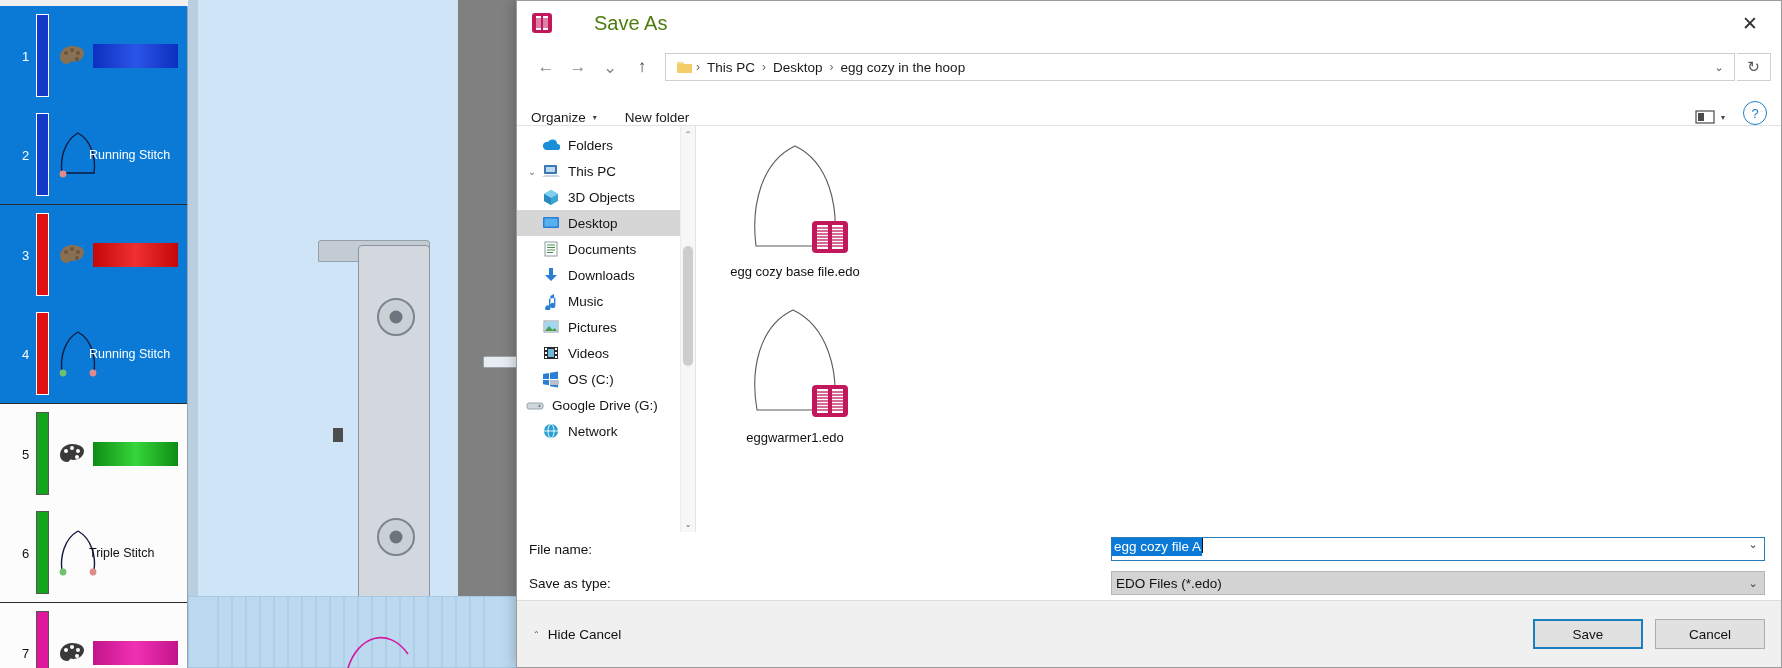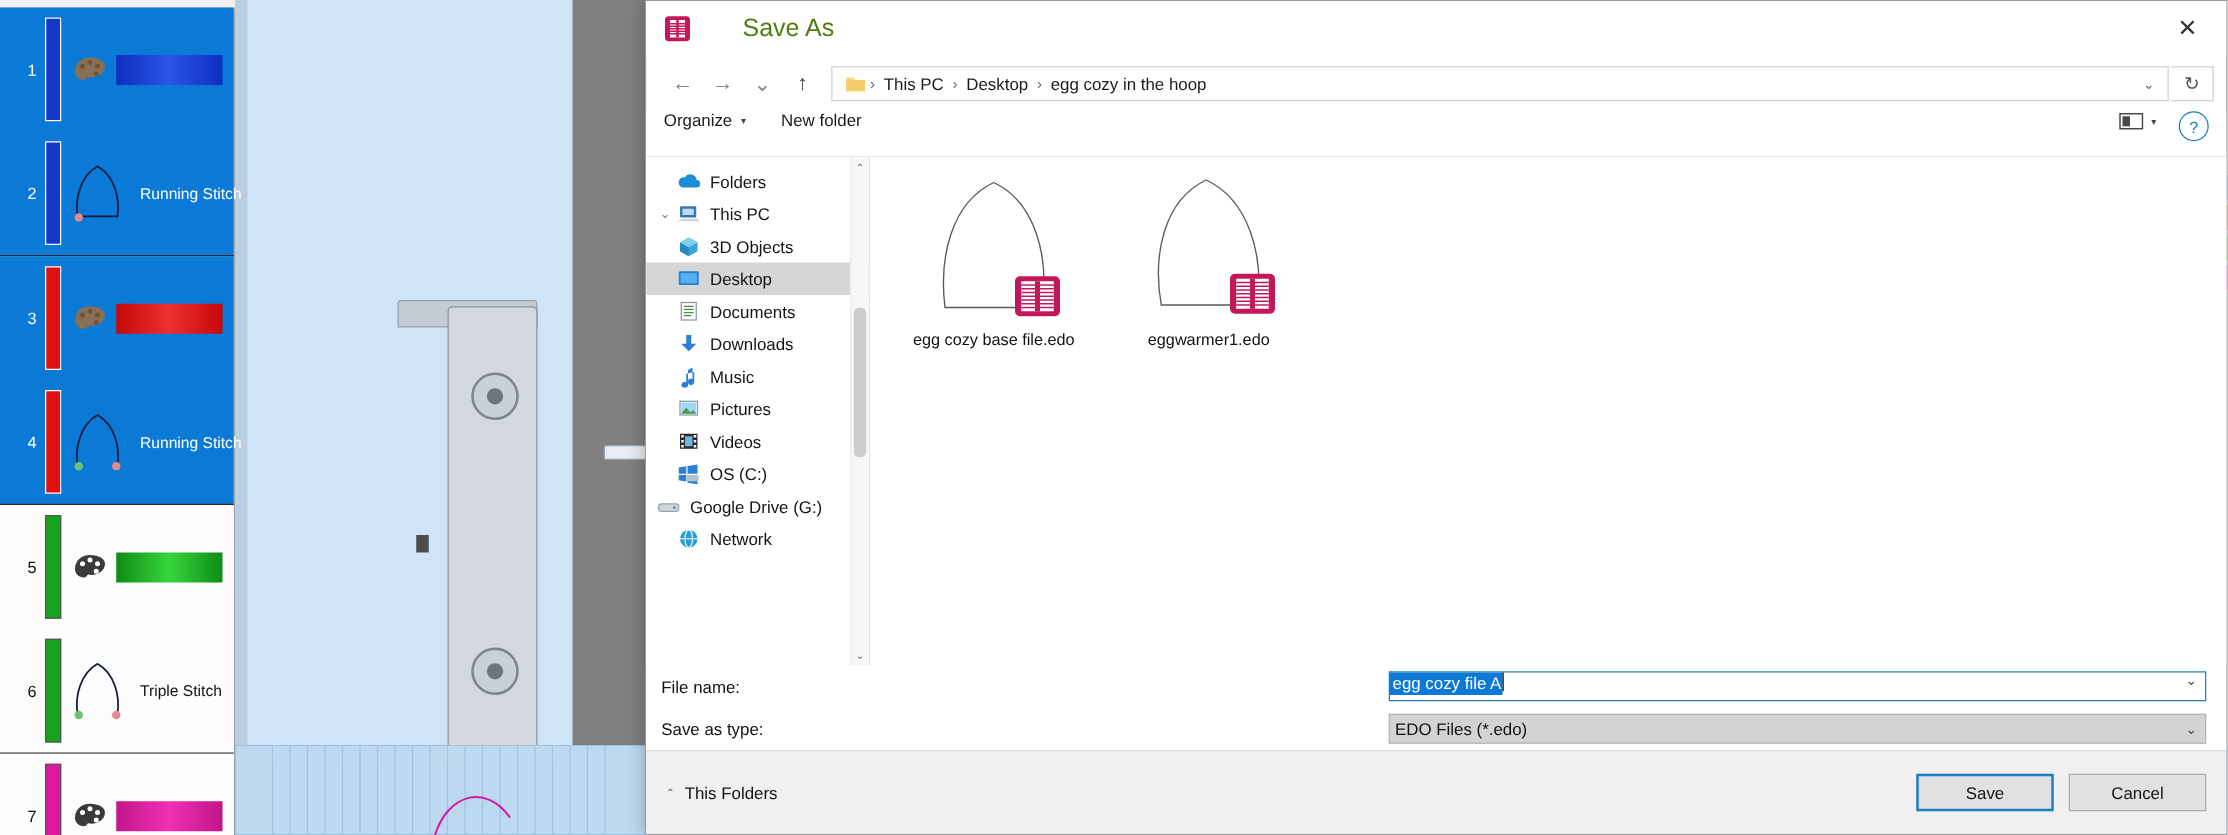--- a/index.html
+++ b/index.html
@@ -24,21 +24,21 @@
   .stitch-group.sel { background:#0a7ad6; }
   .stitch-group.unsel { background:#fcfcfc; }
   .stitch-row { position:relative; height:99px; box-sizing:border-box; }
   .row-num { position:absolute; left:22px; top:50%; transform:translateY(-50%); font-size:13px; color:#111; }
   .stitch-group.sel .row-num { color:#ffffff; }
   .color-bar { position:absolute; left:36px; top:8px; width:13px; height:83px; border:1px solid #ffffff; box-sizing:border-box; }
   .stitch-group.unsel .color-bar { border:1px solid #555; }
   .palette-icon { position:absolute; left:58px; top:50%; transform:translateY(-50%); width:28px; height:24px; }
   .swatch { position:absolute; left:93px; top:50%; transform:translateY(-50%); width:85px; height:24px; }
   .shape-icon { position:absolute; left:56px; top:50%; transform:translateY(-50%); width:44px; height:52px; }
-  .stitch-label { position:absolute; left:112px; top:50%; transform:translateY(-50%); font-size:12.5px; color:#111; white-space:nowrap; }
+  .stitch-label { position:absolute; left:89px; top:50%; transform:translateY(-50%); font-size:12.5px; color:#111; white-space:nowrap; }
   .stitch-group.sel .stitch-label { color:#ffffff; }
 
   
   .canvas-area { position:absolute; left:188px; top:0; right:0; bottom:0; background:#808080; }
   .hoop-bg { position:absolute; left:0px; top:0px; width:270px; height:668px; background:#cfe4f7; }
   .hoop-left-edge { position:absolute; left:0; top:0; width:10px; height:668px; background:#b9cede; }
   .machine-body { position:absolute; left:170px; top:245px; width:70px; height:423px; background:#d2d8dd; border:1px solid #8b949c; border-radius:4px; }
   .machine-knob { position:absolute; width:34px; height:34px; border-radius:50%; background:#c9d0d6; border:2px solid #7b858d; }
   .machine-knob::after { content:""; position:absolute; left:50%; top:50%; transform:translate(-50%,-50%); width:13px; height:13px; border-radius:50%; background:#6c757d; }
   .plate { position:absolute; left:130px; top:240px; width:110px; height:20px; background:#c3ccd4; border:1px solid #95a0a8; border-radius:3px 3px 0 0;}
@@ -72,40 +72,40 @@
   .crumbs { flex:1; display:flex; align-items:center; gap:0px; padding-left:6px; overflow:hidden; }
   .crumb { font-size:13.5px; color:#1a1a1a; padding:0 6px; white-space:nowrap; }
   .crumb-sep { color:#6b6b6b; font-size:12px; padding:0 1px; }
   .crumb-folder { width:17px; height:14px; margin:0 2px 0 4px; flex:none; }
   .addr-drop { width:30px; height:26px; display:flex; align-items:center; justify-content:center; color:#5a5a5a; font-size:11px; }
   .refresh-btn { width:34px; height:28px; border:1px solid #cfcfcf; border-left:none; background:#fff; display:flex; align-items:center; justify-content:center; color:#555; font-size:15px; box-sizing:border-box;}
   .searchbox { width:222px; height:28px; border:1px solid #cfcfcf; background:#fff; display:flex; align-items:center; margin-left:8px; box-sizing:border-box; }
   .search-ico { width:26px; display:flex; align-items:center; justify-content:center; color:#666; }
   .search-ph { font-size:13px; color:#6e6e6e; }
 
-  .cmdbar { height:36px; display:flex; align-items:flex-start; padding:0 14px; border-bottom:1px solid #e2e2e2; flex:none; background:#fff;}
+  .cmdbar { height:36px; display:flex; align-items:flex-end; padding:0 14px; border-bottom:1px solid #e2e2e2; flex:none; background:#fff;}
   .cmd-item { font-size:13.5px; color:#1a1a1a; margin-right:28px; display:flex; align-items:center; gap:7px;}
   .caret { font-size:8px; color:#444; }
   .cmd-spacer { flex:1; }
   .view-btn { display:flex; align-items:center; gap:6px; margin-right:18px; }
   .help-btn { width:22px; height:22px; border-radius:50%; border:1.5px solid #1a7fc1; color:#1a7fc1; font-size:13px; display:flex; align-items:center; justify-content:center; }
 
   .body-area { flex:1; display:flex; min-height:0; background:#fff; }
   .tree-pane { width:178px; border-right:1px solid #e4e4e4; position:relative; background:#fff; }
   .tree-scroll { position:absolute; inset:0; padding-top:6px; }
   .tree-item { height:26px; display:flex; align-items:center; padding-left:6px; font-size:13.5px; color:#141414; white-space:nowrap;}
   .tree-item.selected { background:#d6d6d6; }
   .tw { width:18px; display:flex; align-items:center; justify-content:center; color:#7a7a7a; font-size:10px; flex:none;}
   .tico { width:20px; height:18px; margin-right:7px; flex:none; }
   .tree-sb { position:absolute; right:0; top:0; width:14px; height:100%; background:#f7f7f7; border-left:1px solid #ececec; }
   .tree-sb .thumb { position:absolute; left:2px; top:120px; width:10px; height:120px; background:#cdcdcd; border-radius:5px; }
   .sb-arrow { position:absolute; left:0; width:14px; height:16px; display:flex; align-items:center; justify-content:center; font-size:8px; color:#5b5b5b;}
 
   .file-pane { flex:1; position:relative; background:#fff; }
-  .files { display:flex; padding:14px 0 0 26px; gap:26px; }
+  .files { display:flex; padding:14px 0 0 26px; gap:26px;flex-direction:column; }
   .file-item { width:146px; display:flex; flex-direction:column; align-items:center; }
   .file-thumb { width:120px; height:118px; position:relative; }
   .file-label { margin-top:6px; font-size:13px; color:#111; text-align:center; line-height:1.25; width:132px; }
 
   .form-area { flex:none; padding:0 0 0 0; background:#fff; }
   .form-row { display:flex; align-items:center; height:34px; }
   .form-label { width:570px; text-align:left; padding-right:12px; font-size:13.5px; color:#111;padding-left:12px; }
   .fname-input {
     flex:1; margin-right:16px; height:24px; border:1px solid #2a7bb5; background:#fff;
     display:flex; align-items:flex-start; box-sizing:border-box;
@@ -571,20 +571,20 @@
         <div class="type-input">
           <span class="type-val">EDO Files (*.edo)</span>
           <span class="combo-arrow">⌄</span>
         </div>
       </div>
     </div>
 
     <div class="footer">
       <div class="hide-folders">
         <span class="caret">⌃</span>
-        <span>This Folders</span>
+        <span>Hide Cancel</span>
       </div>
       <div class="footer-spacer"></div>
       <div class="btn primary">Save</div>
       <div class="btn secondary">Cancel</div>
     </div>
   </div>
 </div>
 
 </body></html>

